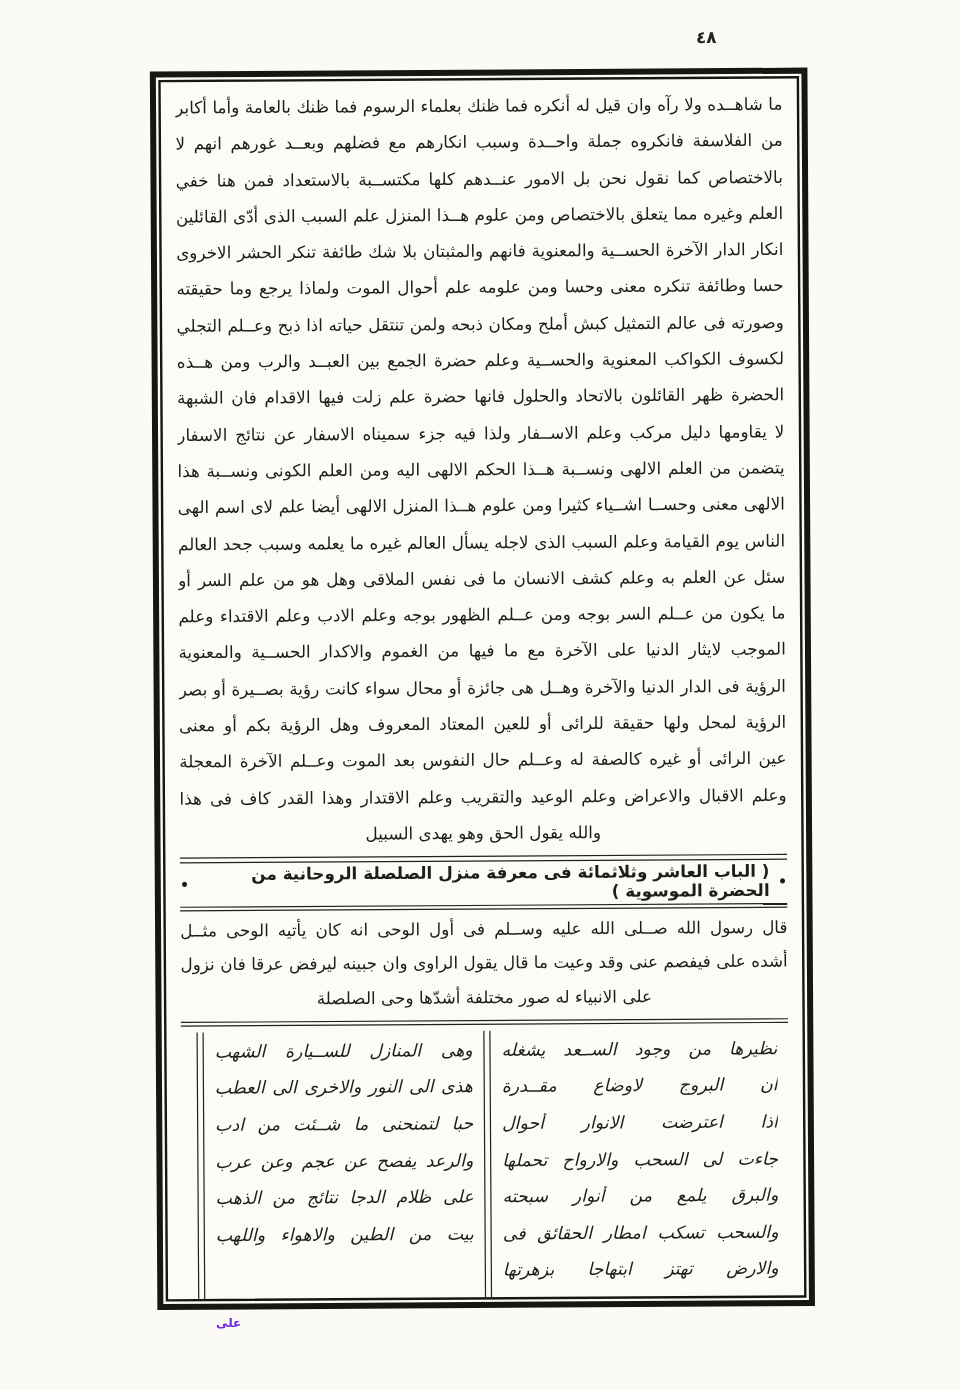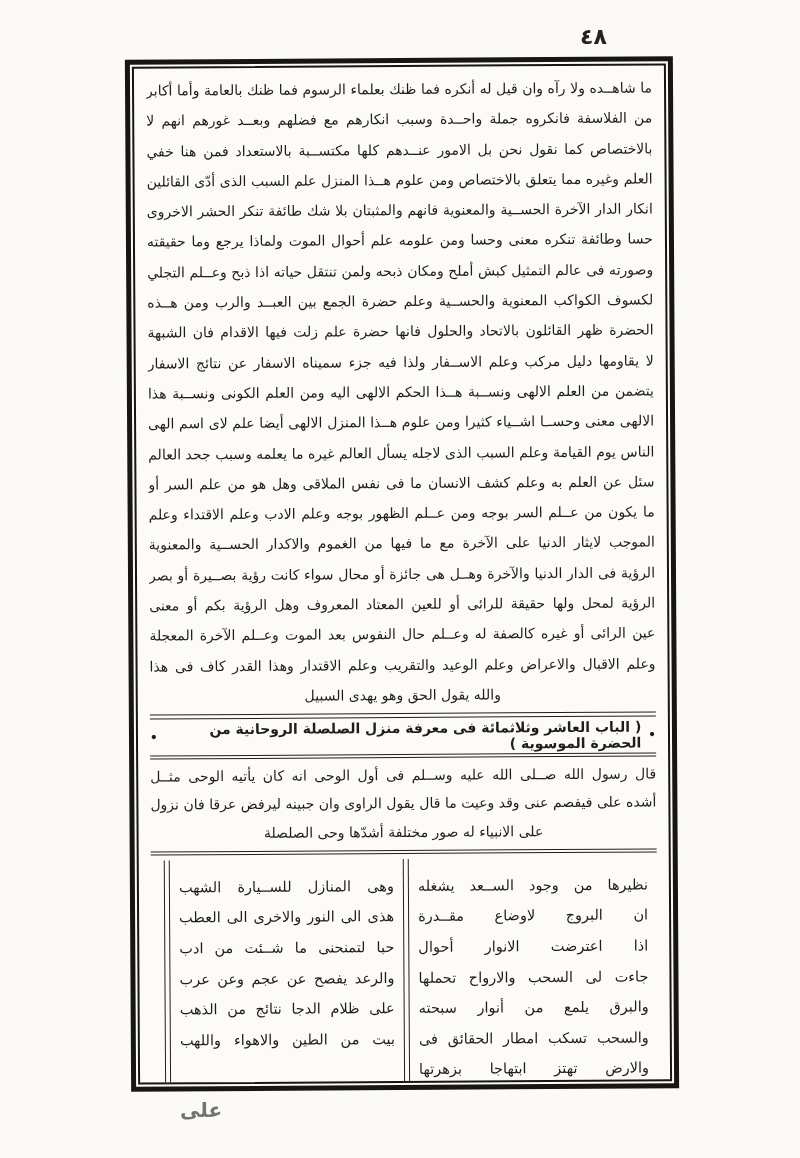--- a/index.html
+++ b/index.html
@@ -4,21 +4,21 @@
 <style>
   html,body{margin:0;padding:0;width:800px;height:1158px;overflow:hidden;}
   body{
     background:#fbfaf6;
     font-family:"DejaVu Sans", sans-serif;
     color:#1f1d1a;
     position:relative;
   }
   .page-number{
     position:absolute; top:24px; left:580px;
-    font-size:22px; font-weight:bold; color:#242220;
+    font-size:14px; font-weight:bold; color:#242220;
   }
   .frame{
     position:absolute; left:128px; top:58px; width:548px; height:1032px;
     border:5px solid #181613; box-sizing:border-box;
     transform:rotate(-0.35deg);
     background:#fcfbf8;
   }
   .frame-inner{
     position:absolute; inset:2px;
     border:2px solid #181613;
@@ -53,32 +53,32 @@
   .poem-section{
     flex:1; display:flex; flex-direction:row; direction:rtl;
     margin-top:2px;
   }
   .poem-col{
     padding:8px 9px 0 9px; box-sizing:border-box; overflow:hidden;
   }
   .poem-col-right{width:49%;}
   .poem-col-left{flex:1;}
   .poem-line{
-    height:30.6px; line-height:39px; font-size:14.5px;
-    text-align:justify; text-align-last:justify; overflow:hidden;
+    height:30.6px; line-height:18px; font-size:14.5px;
+    text-align:justify; text-align-last:justify; overflow:hidden;font-style:italic;
   }
   .v-divider{
     width:4px;
     border-right:1.6px solid #221f1c;
     border-left:1.6px solid #221f1c;
   }
   .left-gutter{width:13px;}
   .catchword{
     position:absolute; left:180px; top:1098px;
-    font-size:20px; font-weight:bold; color:#737373;
+    font-size:10px; font-weight:bold; color:#6d28d9;
   }
 </style>
 </head>
 <body>
 
 <div class="page-number">٤٨</div>
 
 <div class="frame">
   <div class="frame-inner">
 

